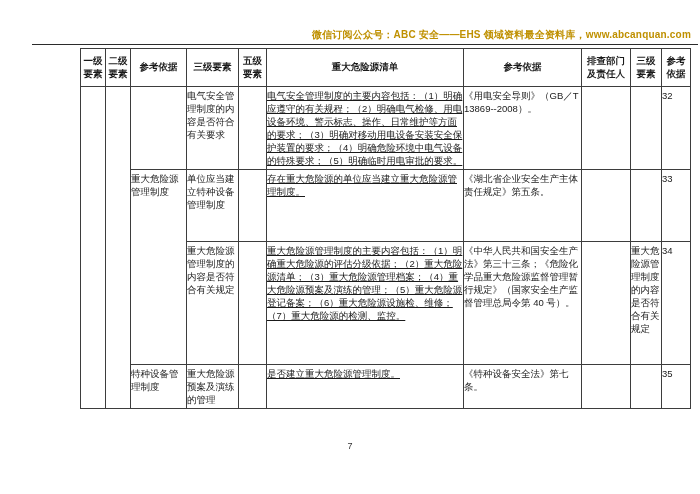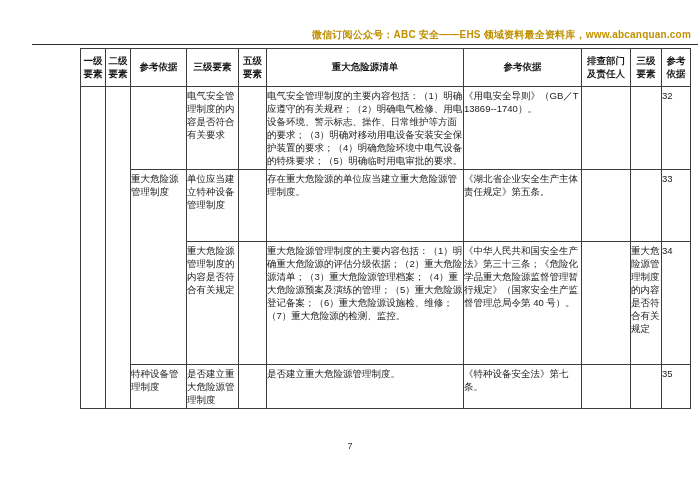--- a/index.html
+++ b/index.html
@@ -33,21 +33,21 @@
   table.std th{
     font-weight:bold;text-align:center;vertical-align:middle;
     padding:2px 1px;line-height:12.5px;
   }
   .r-head{height:38px;}
   .r-1{height:75px;}
   .r-2{height:72px;}
   .r-3{height:123px;}
   .r-4{height:40px;}
   .c-l34{padding:3px 4px;text-align:justify;text-justify:inter-character;line-height:13px;}
-  .c-desc{font-size:8.8px;line-height:12.4px;text-align:justify;text-justify:inter-character;padding:3px 3px;}
+  .c-desc{font-size:8.8px;line-height:12.4px;text-align:justify;text-justify:inter-character;padding:3px 3px;text-decoration:underline;}
   .c-ref{font-size:8.8px;line-height:12.4px;text-align:justify;text-justify:inter-character;padding:3px 3px;}
   .c-num{font-weight:bold;font-size:10px;text-align:center;vertical-align:middle;}
   .c-num-top{vertical-align:top;padding-top:4px;}
   .c-cycle{font-size:9.5px;line-height:12.2px;padding:2px 3px;text-align:justify;text-justify:inter-character;}
   .page-num{
     position:absolute;left:0;right:0;top:441px;
     text-align:center;font-size:9px;color:#333;
   }
 </style>
 </head>
@@ -84,21 +84,21 @@
     <th>参考依据</th>
   </tr>
 
   <tr class="r-1">
     <td rowspan="4"></td>
     <td rowspan="4"></td>
     <td></td>
     <td class="c-l34">电气安全管理制度的内容是否符合有关要求</td>
     <td></td>
     <td class="c-desc">电气安全管理制度的主要内容包括：（1）明确应遵守的有关规程；（2）明确电气检修、用电设备环境、警示标志、操作、日常维护等方面的要求；（3）明确对移动用电设备安装安全保护装置的要求；（4）明确危险环境中电气设备的特殊要求；（5）明确临时用电审批的要求。</td>
-    <td class="c-ref">《用电安全导则》（GB／T13869--1740）。</td>
+    <td class="c-ref">《用电安全导则》（GB／T13869--2008）。</td>
     <td></td>
     <td></td>
     <td class="c-num">32</td>
   </tr>
 
   <tr class="r-2">
     <td rowspan="2" class="c-l34">重大危险源管理制度</td>
     <td class="c-l34">单位应当建立特种设备管理制度</td>
     <td></td>
     <td class="c-desc">存在重大危险源的单位应当建立重大危险源管理制度。</td>
@@ -113,21 +113,21 @@
     <td></td>
     <td class="c-desc">重大危险源管理制度的主要内容包括：（1）明确重大危险源的评估分级依据；（2）重大危险源清单；（3）重大危险源管理档案；（4）重大危险源预案及演练的管理；（5）重大危险源登记备案；（6）重大危险源设施检、维修；（7）重大危险源的检测、监控。</td>
     <td class="c-ref">《中华人民共和国安全生产法》第三十三条；《危险化学品重大危险源监督管理暂行规定》（国家安全生产监督管理总局令第 40 号）。</td>
     <td></td>
     <td class="c-cycle">重大危险源管理制度的内容是否符合有关规定</td>
     <td class="c-num c-num-top">34</td>
   </tr>
 
   <tr class="r-4">
     <td class="c-l34">特种设备管理制度</td>
-    <td class="c-l34">是否建立重大危险源管理制度</td>
+    <td class="c-l34">重大危险源预案及演练的管理</td>
     <td></td>
     <td class="c-desc">是否建立重大危险源管理制度。</td>
     <td class="c-ref">《特种设备安全法》第七条。</td>
     <td></td>
     <td></td>
     <td class="c-num">35</td>
   </tr>
 </tbody>
   </table>
 

